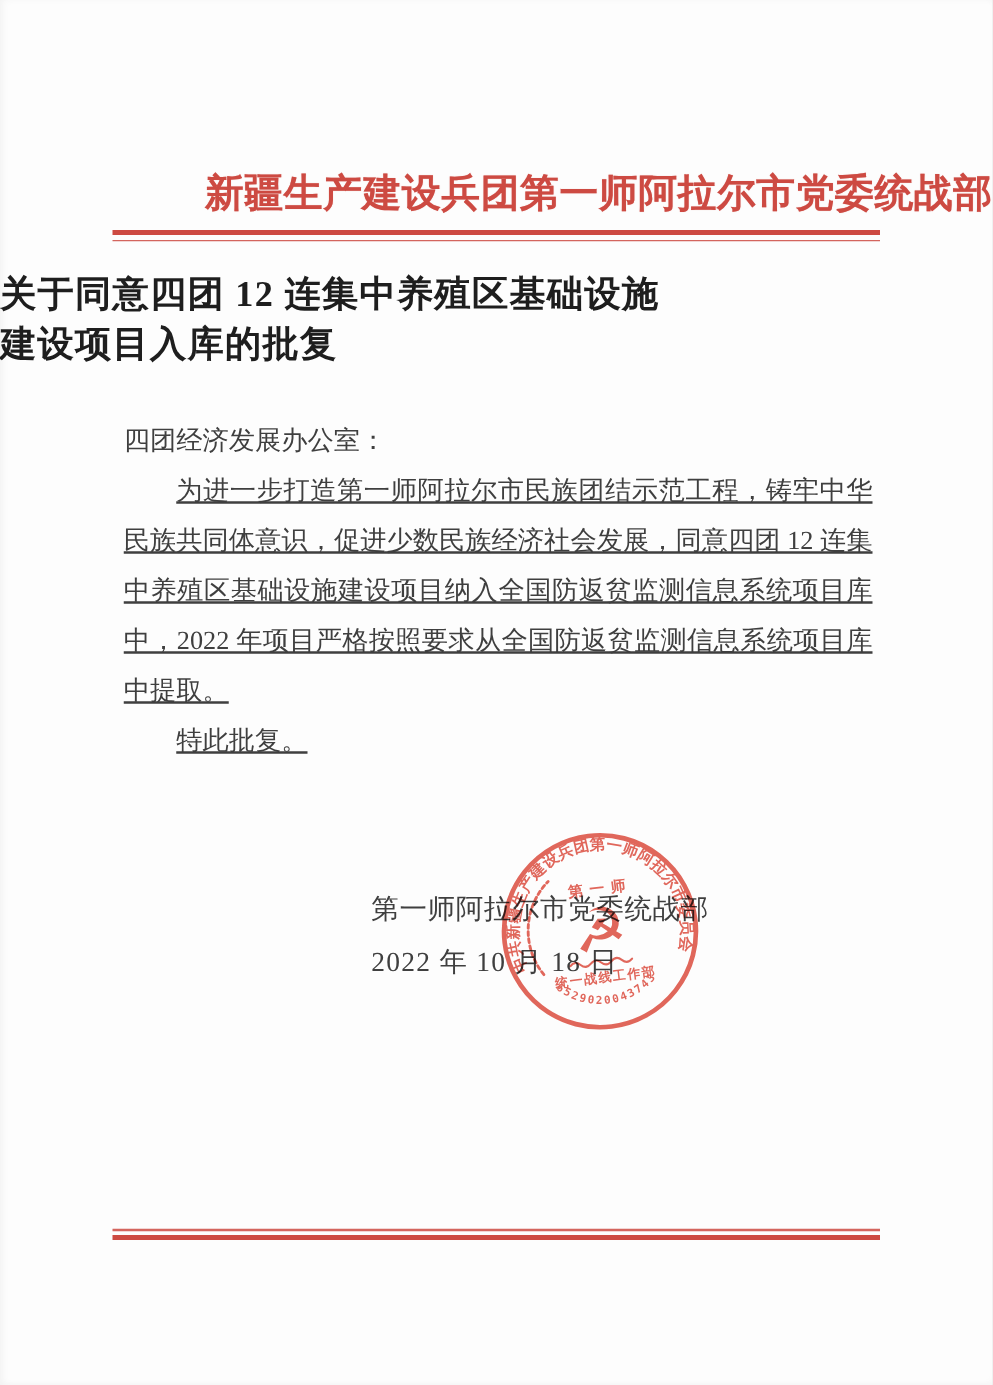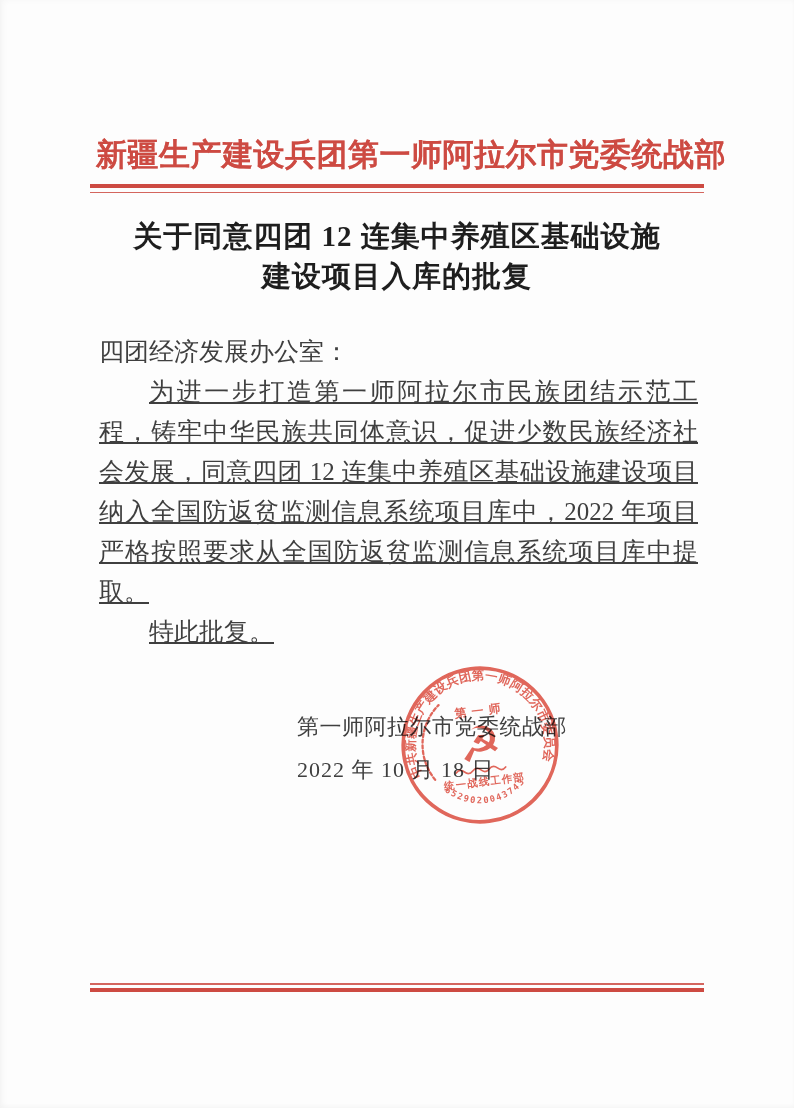--- a/index.html
+++ b/index.html
@@ -15,48 +15,48 @@
     position:relative;
     width:794px;height:1108px;
     margin:0 auto;
     background:#fdfdfd;
     overflow:hidden;
     box-shadow:inset 3px 0 6px rgba(0,0,0,0.03), inset 0 -2px 5px rgba(0,0,0,0.02);
   }
   
   .letterhead{
     position:absolute;left:0;top:134px;width:100%;
-    text-align:center;
+    text-align:right;
     color:var(--accent);
     font-size:31px;font-weight:700;
     letter-spacing:0.5px;
     text-shadow:0 0 0.6px rgba(205,74,66,.55);
     white-space:nowrap;
     padding-left:28px;
   }
   .rule{position:absolute;left:90px;width:614px;}
   .rule-top{top:184px;}
   .rule-bottom{top:983px;}
   .rule .bar{width:100%;background:var(--accent);}
   .rule .thick{height:4px;}
   .rule .thin{height:1.5px;opacity:.85;}
   .rule-top .thick{margin-bottom:3.5px;}
   .rule-bottom .thin{margin-bottom:3px;}
   
   .doc-title{
     position:absolute;left:0;top:216px;width:100%;
-    text-align:center;color:var(--title-ink);
+    text-align:left;color:var(--title-ink);
     font-size:29px;font-weight:700;line-height:40px;
     letter-spacing:1px;
   }
   
   .body-text{
     position:absolute;left:99px;top:332px;width:599px;
     color:var(--ink);
-    font-size:25px;line-height:40px;
+    font-size:21px;line-height:40px;
     text-align:justify;
   }
   .body-text p{margin:0;}
   .body-text .indent{text-indent:2em;text-decoration:underline;}
   
   .sig-block{
     position:absolute;left:297px;top:714px;width:400px;
     text-align:left;color:var(--ink);
     font-size:22px;line-height:26px;
   }

